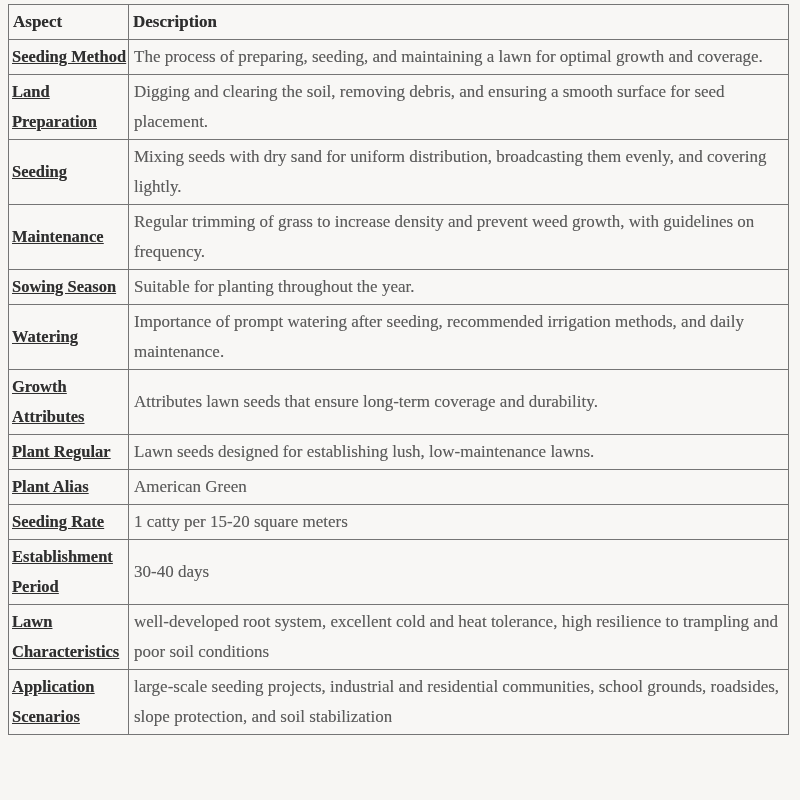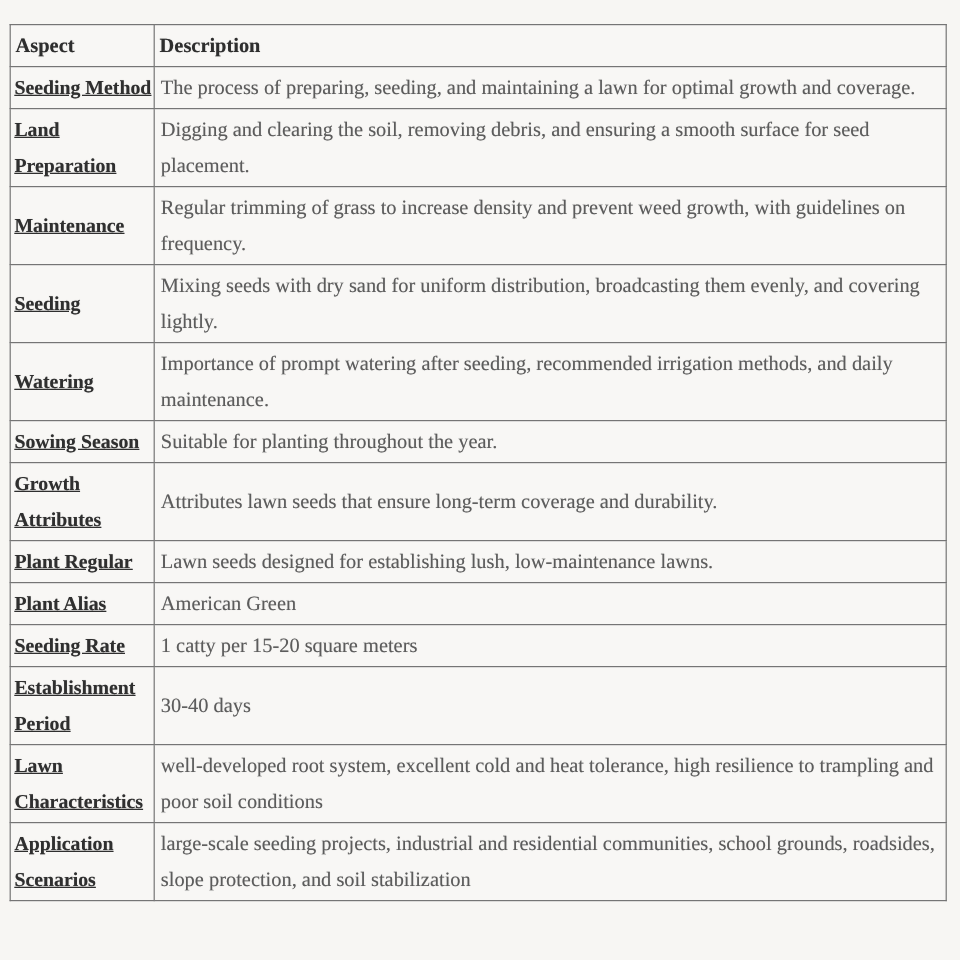--- a/index.html
+++ b/index.html
@@ -7,21 +7,21 @@
     padding: 0;
     width: 800px;
     height: 800px;
     background: #f7f6f3;
     font-family: "Liberation Serif", serif;
     overflow: hidden;
   }
   .table-wrap {
     position: absolute;
     left: 8px;
-    top: 20px;
+    top: 4px;
   }
   table.spec-table {
     border-collapse: collapse;
     width: 780px;
     table-layout: fixed;
     background: #f8f7f5;
   }
   .spec-table th,
   .spec-table td {
     border: 1px solid #757575;
@@ -72,34 +72,34 @@
     <tbody>
       <tr>
         <td class="aspect">Seeding Method</td>
         <td class="desc">The process of preparing, seeding, and maintaining a lawn for optimal growth and coverage.</td>
       </tr>
       <tr>
         <td class="aspect">Land Preparation</td>
         <td class="desc">Digging and clearing the soil, removing debris, and ensuring a smooth surface for seed placement.</td>
       </tr>
       <tr>
+        <td class="aspect">Seeding</td>
+        <td class="desc">Mixing seeds with dry sand for uniform distribution, broadcasting them evenly, and covering lightly.</td>
+      </tr>
+      <tr>
         <td class="aspect">Maintenance</td>
         <td class="desc">Regular trimming of grass to increase density and prevent weed growth, with guidelines on frequency.</td>
       </tr>
       <tr>
-        <td class="aspect">Seeding</td>
-        <td class="desc">Mixing seeds with dry sand for uniform distribution, broadcasting them evenly, and covering lightly.</td>
+        <td class="aspect">Sowing Season</td>
+        <td class="desc">Suitable for planting throughout the year.</td>
       </tr>
       <tr>
         <td class="aspect">Watering</td>
         <td class="desc">Importance of prompt watering after seeding, recommended irrigation methods, and daily maintenance.</td>
-      </tr>
-      <tr>
-        <td class="aspect">Sowing Season</td>
-        <td class="desc">Suitable for planting throughout the year.</td>
       </tr>
       <tr>
         <td class="aspect">Growth Attributes</td>
         <td class="desc">Attributes lawn seeds that ensure long-term coverage and durability.</td>
       </tr>
       <tr>
         <td class="aspect">Plant Regular</td>
         <td class="desc">Lawn seeds designed for establishing lush, low-maintenance lawns.</td>
       </tr>
       <tr>

